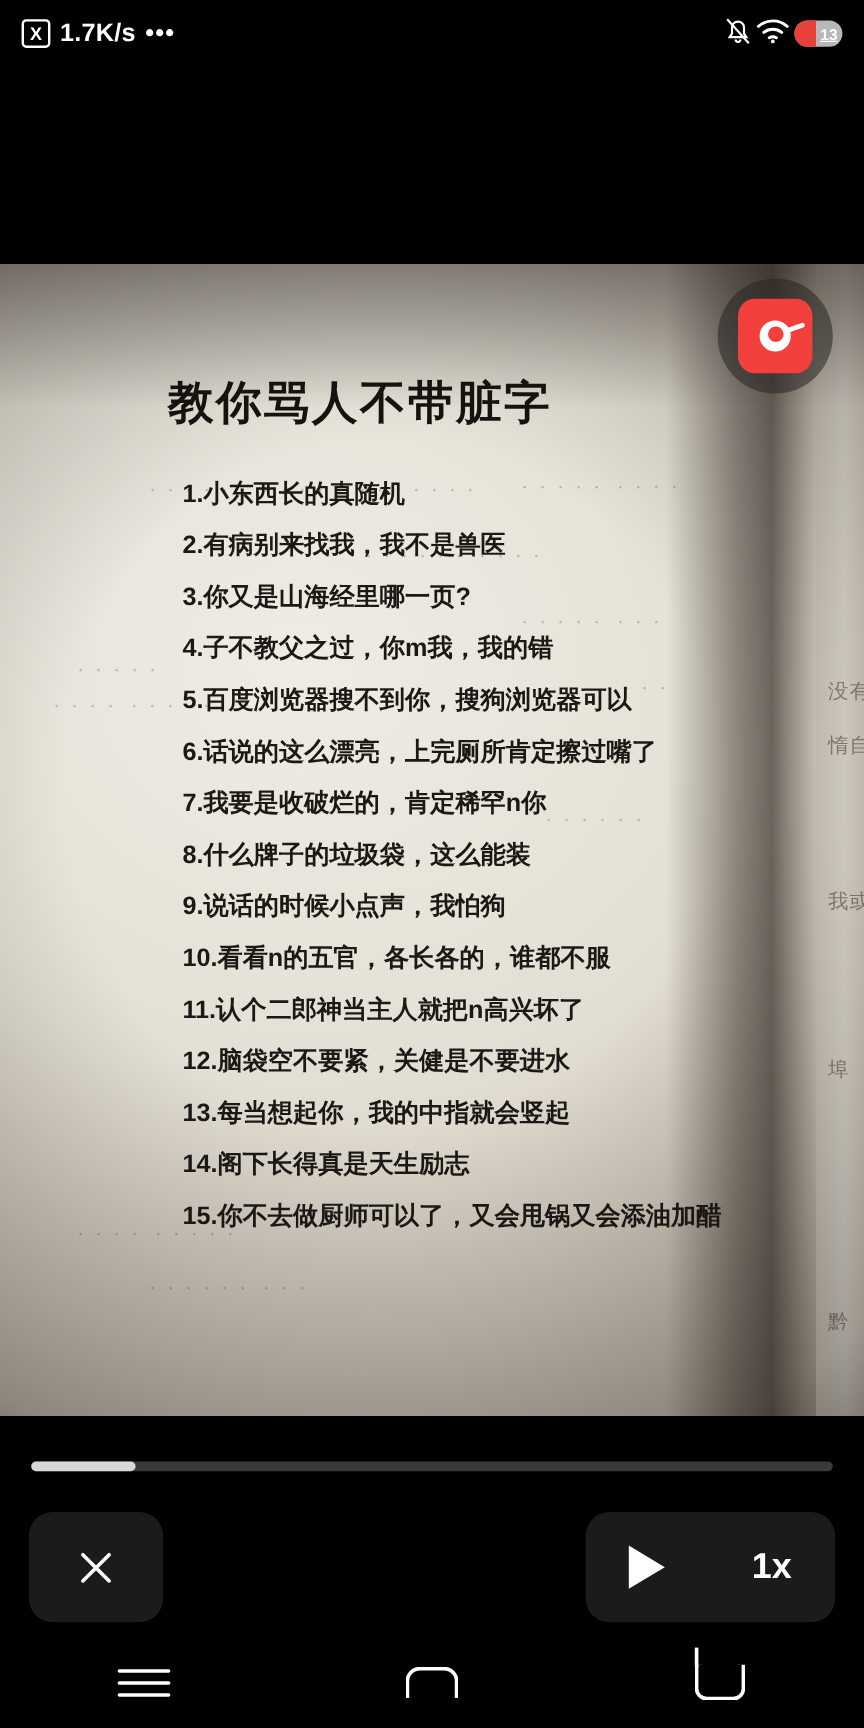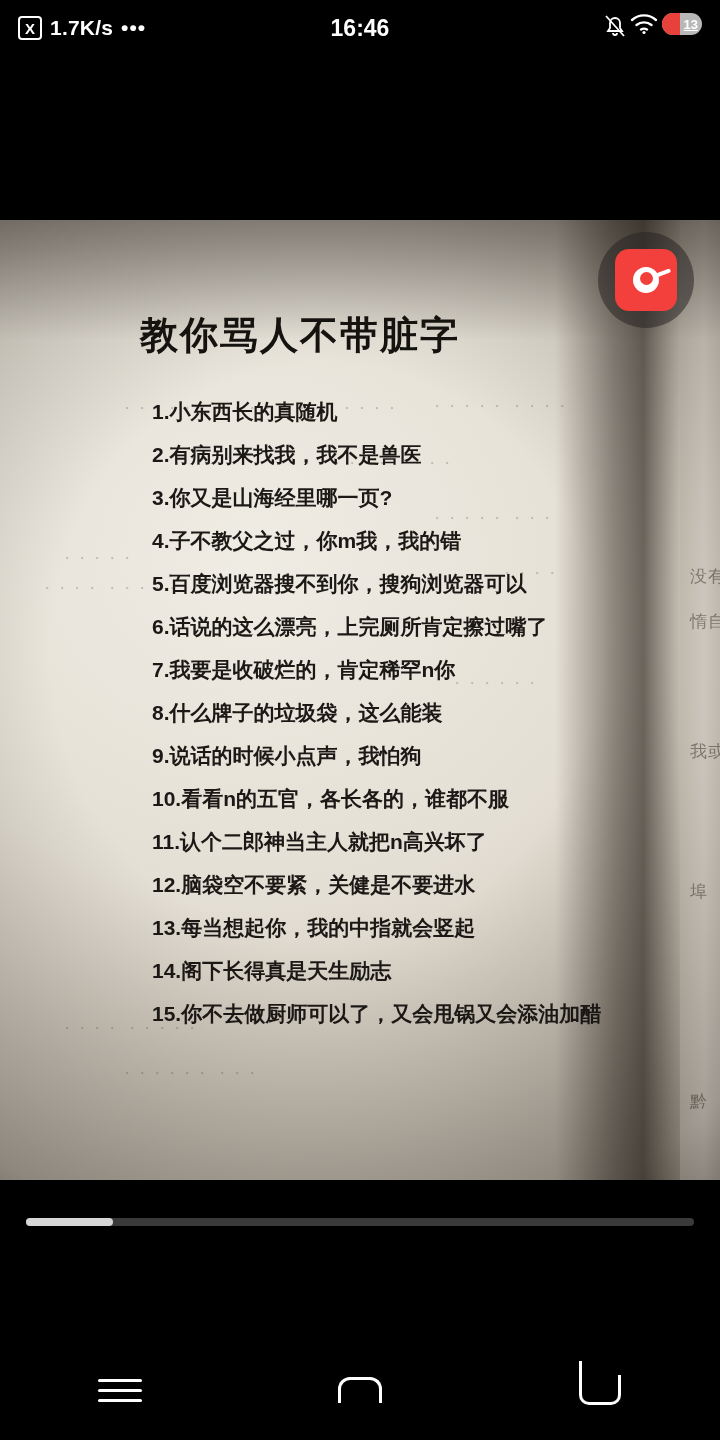--- a/index.html
+++ b/index.html
@@ -45,21 +45,21 @@
     position: absolute;
     left: 0; right: 0;
     text-align: center;
     font-size: 23px;
     font-weight: bold;
     pointer-events: none;
   }
   .status-right {
     margin-left: auto;
     display: flex;
-    align-items: flex-start;
+    align-items: center;
     gap: 4px;
     text-decoration: underline;
   }
   .ico { display: block; }
   .battery {
     position: relative;
     width: 40px; height: 22px;
     border-radius: 11px;
     background: #b8b8b8;
     display: flex; align-items: center; justify-content: flex-end;
@@ -302,21 +302,20 @@
 <body>
 
 <div class="phone">
 
   <div class="status-bar">
     <div class="status-left">
       <span class="net-badge">X</span>
       <span class="net-speed">1.7K/s</span>
       <span class="dots-icon">•••</span>
     </div>
-    <div class="status-clock">16:46</div>
     <div class="status-right">
       <span class="ico">
         <svg width="22" height="26" viewBox="0 0 22 26" fill="none">
           <path d="M4 18h14l-2-3v-5a5 5 0 0 0-10 0v5l-2 3z" stroke="#fff" stroke-width="1.8" fill="none"></path>
           <path d="M9 20a2 2 0 0 0 4 0" stroke="#fff" stroke-width="1.8" fill="none"></path>
           <path d="M2 3l18 20" stroke="#fff" stroke-width="1.8"></path>
         </svg>
       </span>
       <span class="ico">
         <svg width="28" height="22" viewBox="0 0 28 22" fill="none">
@@ -387,20 +386,29 @@
       </span>
     </div>
   </div>
 
   <div class="player">
     <div class="progress-wrap">
       <div class="progress-track">
         <div class="progress-fill" style="width: 13%;"></div>
       </div>
     </div>
+    <div class="ctrl-row">
+      <div class="close-btn">
+        <span class="close-x"></span>
+      </div>
+      <div class="play-speed">
+        <span class="play-tri"></span>
+        <span class="speed-label">1x</span>
+      </div>
+    </div>
   </div>
 
   <div class="navbar">
     <div class="nav-btn">
       <span class="nav-menu">
           <i></i>
           <i></i>
           <i></i>
         </span>
     </div>

